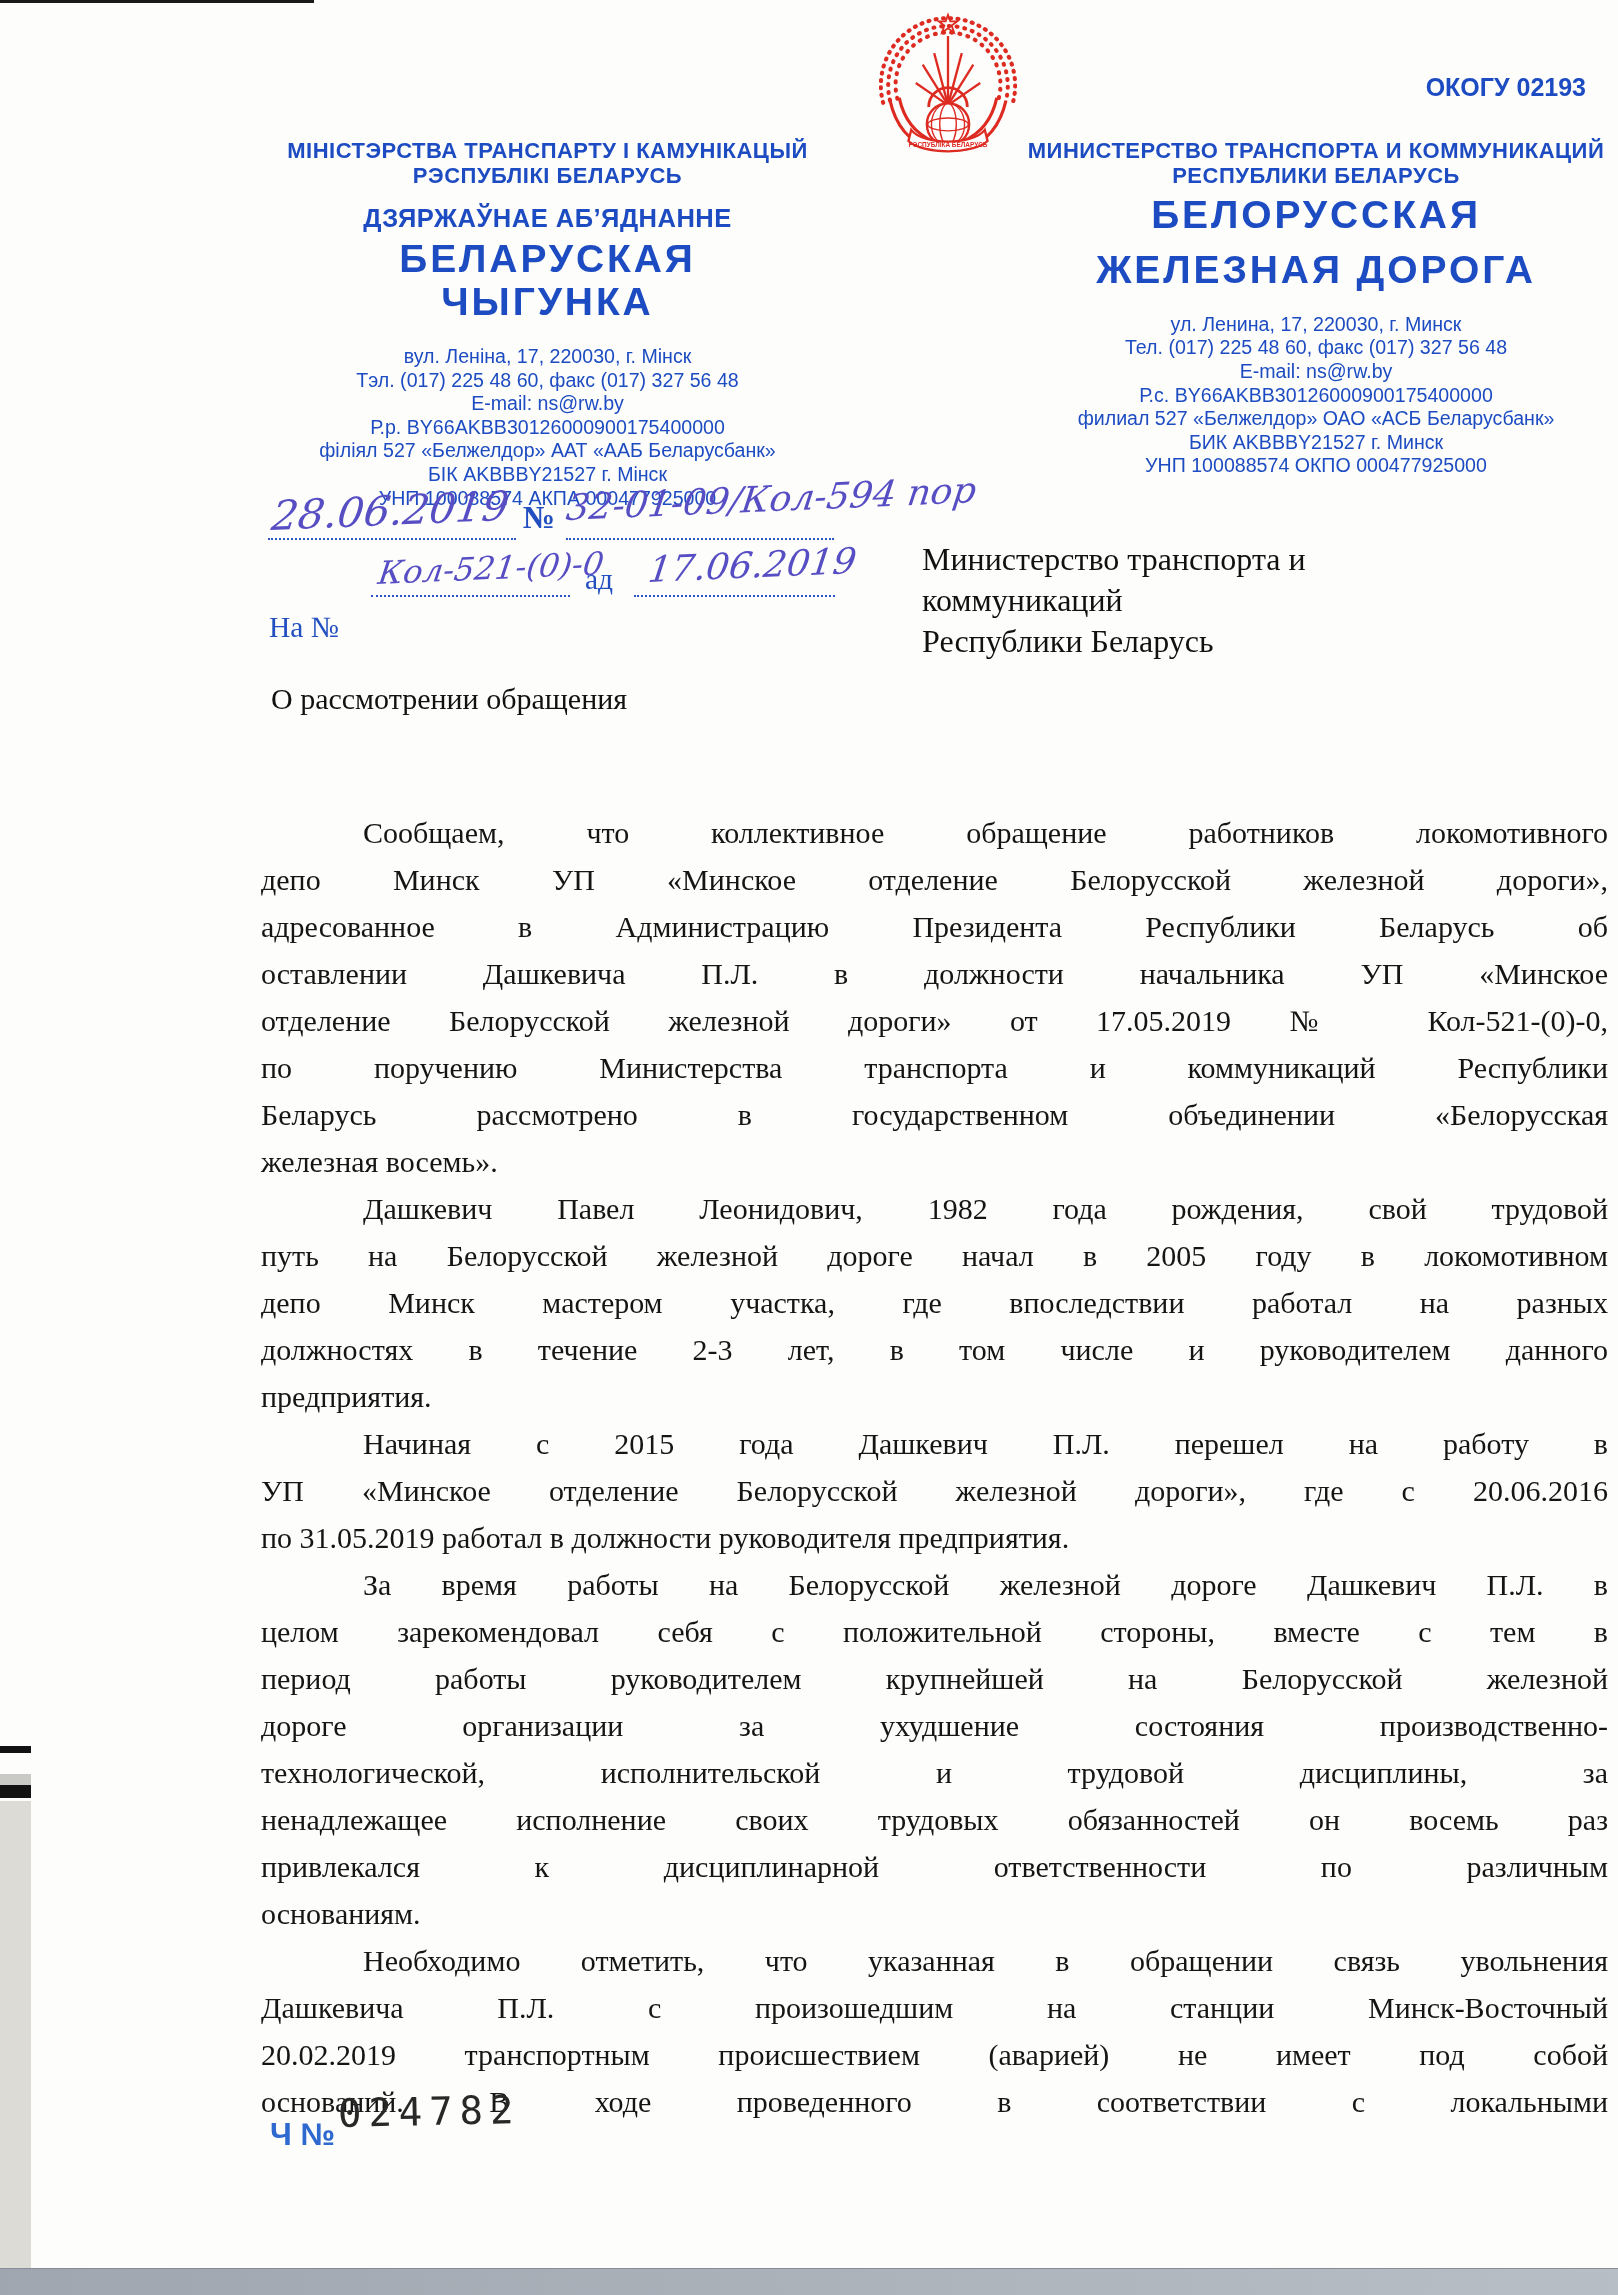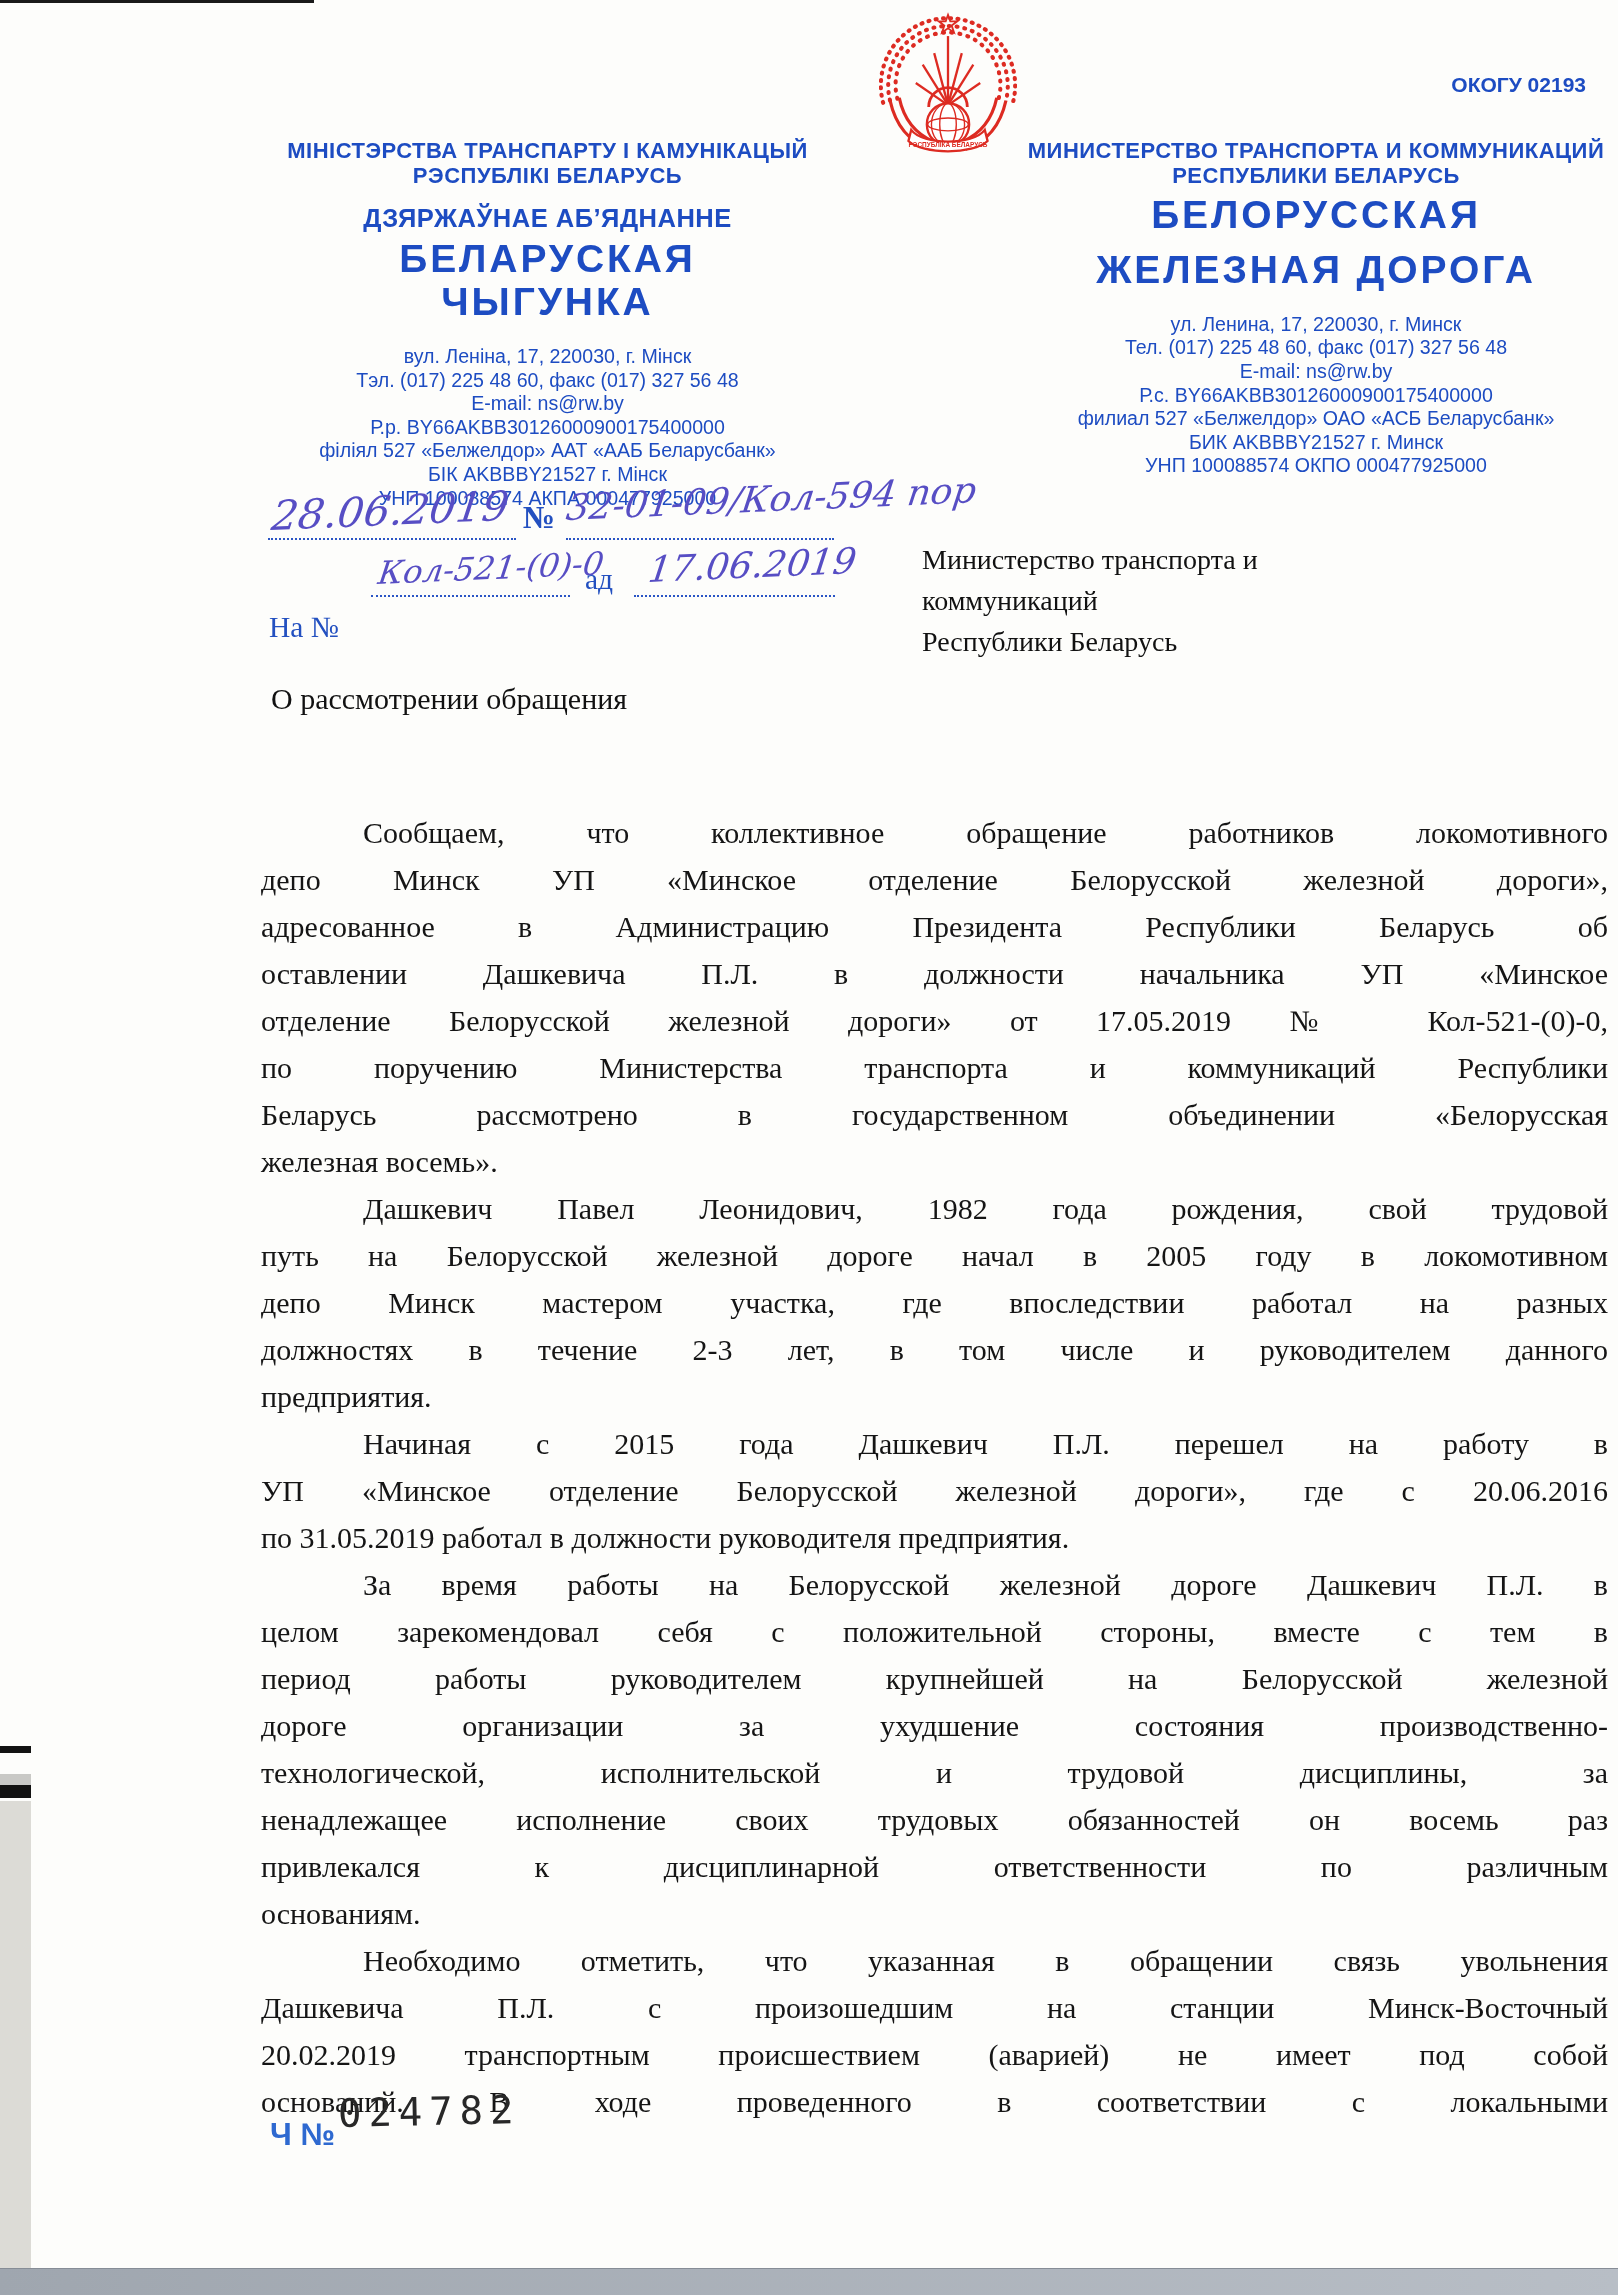--- a/index.html
+++ b/index.html
@@ -9,31 +9,31 @@
     font-family:"Liberation Serif", serif; color:#141414;
   }
 
   
   .lh-col { position:absolute; text-align:center; color:#1d4cc2; font-family:Liberation Sans, sans-serif; }
   .lh-min { font-size:22px; font-weight:bold; line-height:24.5px; letter-spacing:0.5px; }
   .lh-assoc { font-size:25.5px; font-weight:bold; line-height:27.5px; margin-top:16.7px; letter-spacing:0.5px; }
   .lh-name { font-size:39px; font-weight:bold; line-height:43px; letter-spacing:2.9px; margin-top:4.9px; }
   .lh-addr { font-size:19.6px; line-height:23.6px; margin-top:22px; font-weight:normal; }
   .okogu { position:absolute; left:1370px; top:73px; width:216px; text-align:right;
-           font-family:"Liberation Sans", sans-serif; font-weight:bold; font-size:21px; color:#1d4cc2; }
+           font-family:"Liberation Sans", sans-serif; font-weight:bold; font-size:25px; color:#1d4cc2; }
 
   
   .hw { position:absolute; font-family:"DejaVu Serif", serif; font-style:italic;
         color:#574ec4; transform:skewX(-10deg) rotate(-2.5deg); transform-origin:left bottom; white-space:nowrap; }
   .uline { position:absolute; height:0; border-bottom:2px dotted #2a55c5; }
   .bluelabel { position:absolute; font-family:"Liberation Serif", serif; color:#2350c0; white-space:nowrap; }
 
   
   .addressee { position:absolute; left:922px; top:539px; width:550px;
-               font-size:28px; line-height:41px; color:#111; }
+               font-size:32px; line-height:41px; color:#111; }
   .subject { position:absolute; left:271px; top:682px; font-size:30px; color:#111; }
   .body-block { position:absolute; left:261px; top:809px; width:1347px; }
   .bl { font-size:30px; line-height:47px; height:47px; text-align:justify; text-align-last:justify; color:#151515; }
   .bl.ind { text-indent:102px; }
   .bl.end { text-align-last:left; }
 
   
   .stamp-prefix { position:absolute; left:270px; top:2117px; font-family:"Liberation Sans", sans-serif;
                   font-weight:bold; font-size:31px; color:#2e69d0; }
   .stamp-number { position:absolute; left:338px; top:2089px; font-family:"DejaVu Sans Mono", monospace;

